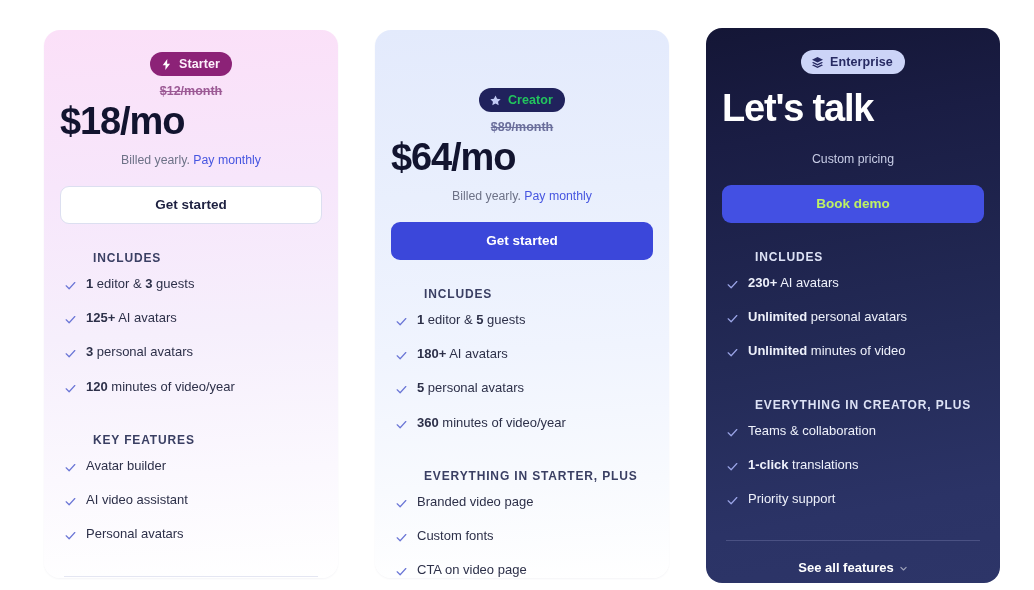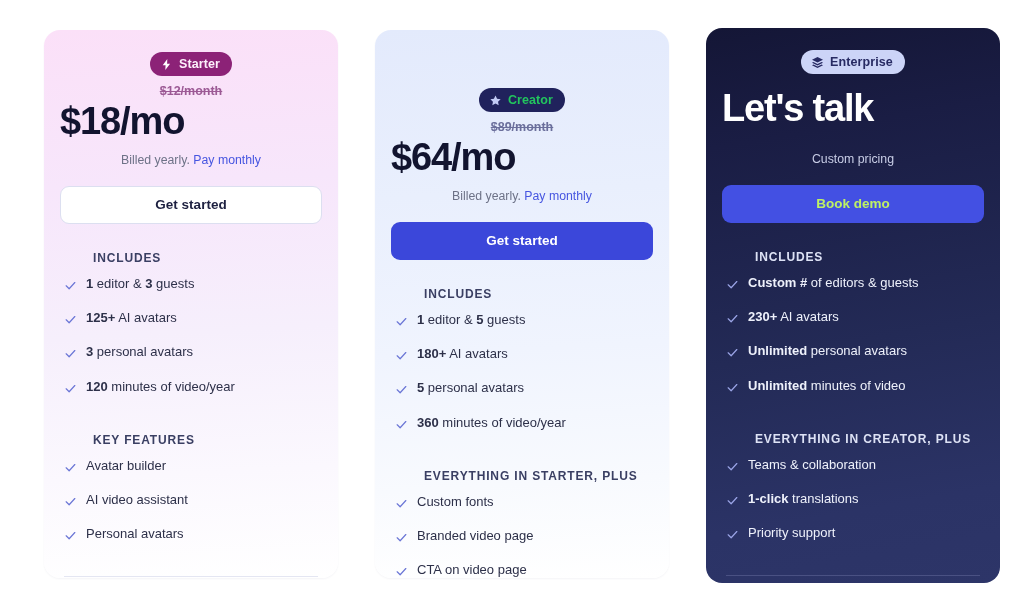--- a/index.html
+++ b/index.html
@@ -265,27 +265,27 @@
         <span><b>360</b><span> minutes of video/year</span></span>
       </li>
     </ul>
 
     <div class="group-title">EVERYTHING IN STARTER, PLUS</div>
     <ul class="feature-list">
       <li class="feature">
         <span class="check"><svg width="13" height="13" viewBox="0 0 24 24" fill="none" stroke="#6b76d6" stroke-width="2.2" stroke-linecap="round" stroke-linejoin="round">
               <path d="M4 12.5 9.5 18 20 6.5"></path>
             </svg></span>
+        <span>Branded video page</span>
+      </li>
+      <li class="feature">
+        <span class="check"><svg width="13" height="13" viewBox="0 0 24 24" fill="none" stroke="#6b76d6" stroke-width="2.2" stroke-linecap="round" stroke-linejoin="round">
+              <path d="M4 12.5 9.5 18 20 6.5"></path>
+            </svg></span>
         <span>Custom fonts</span>
-      </li>
-      <li class="feature">
-        <span class="check"><svg width="13" height="13" viewBox="0 0 24 24" fill="none" stroke="#6b76d6" stroke-width="2.2" stroke-linecap="round" stroke-linejoin="round">
-              <path d="M4 12.5 9.5 18 20 6.5"></path>
-            </svg></span>
-        <span>Branded video page</span>
       </li>
       <li class="feature">
         <span class="check"><svg width="13" height="13" viewBox="0 0 24 24" fill="none" stroke="#6b76d6" stroke-width="2.2" stroke-linecap="round" stroke-linejoin="round">
               <path d="M4 12.5 9.5 18 20 6.5"></path>
             </svg></span>
         <span>CTA on video page</span>
       </li>
     </ul>
 
     <div class="divider"></div>
@@ -311,26 +311,20 @@
     <div class="price price--light price--enterprise">Let's talk</div>
     <div class="sub sub--light">Custom pricing</div>
     <button class="cta cta--enterprise">Book demo</button>
 
     <div class="group-title group-title--light">INCLUDES</div>
     <ul class="feature-list">
       <li class="feature feature--light">
         <span class="check"><svg width="13" height="13" viewBox="0 0 24 24" fill="none" stroke="#9aa4e6" stroke-width="2.2" stroke-linecap="round" stroke-linejoin="round">
               <path d="M4 12.5 9.5 18 20 6.5"></path>
             </svg></span>
-        <span><b>Custom #</b><span> of editors &amp; guests</span></span>
-      </li>
-      <li class="feature feature--light">
-        <span class="check"><svg width="13" height="13" viewBox="0 0 24 24" fill="none" stroke="#9aa4e6" stroke-width="2.2" stroke-linecap="round" stroke-linejoin="round">
-              <path d="M4 12.5 9.5 18 20 6.5"></path>
-            </svg></span>
         <span><b>230+</b><span> AI avatars</span></span>
       </li>
       <li class="feature feature--light">
         <span class="check"><svg width="13" height="13" viewBox="0 0 24 24" fill="none" stroke="#9aa4e6" stroke-width="2.2" stroke-linecap="round" stroke-linejoin="round">
               <path d="M4 12.5 9.5 18 20 6.5"></path>
             </svg></span>
         <span><b>Unlimited</b><span> personal avatars</span></span>
       </li>
       <li class="feature feature--light">
         <span class="check"><svg width="13" height="13" viewBox="0 0 24 24" fill="none" stroke="#9aa4e6" stroke-width="2.2" stroke-linecap="round" stroke-linejoin="round">

